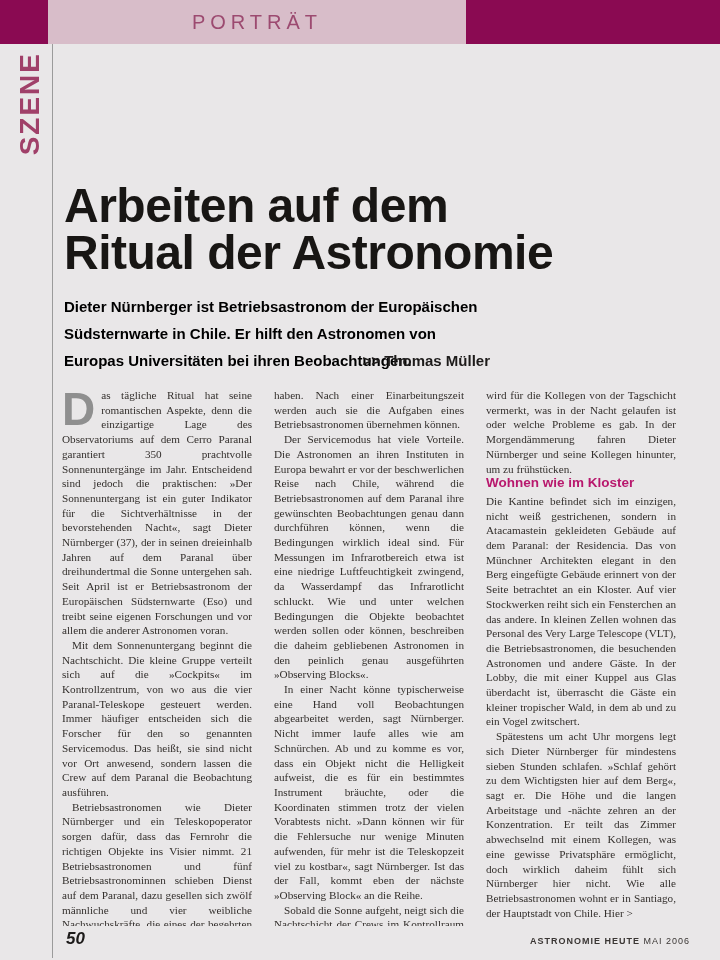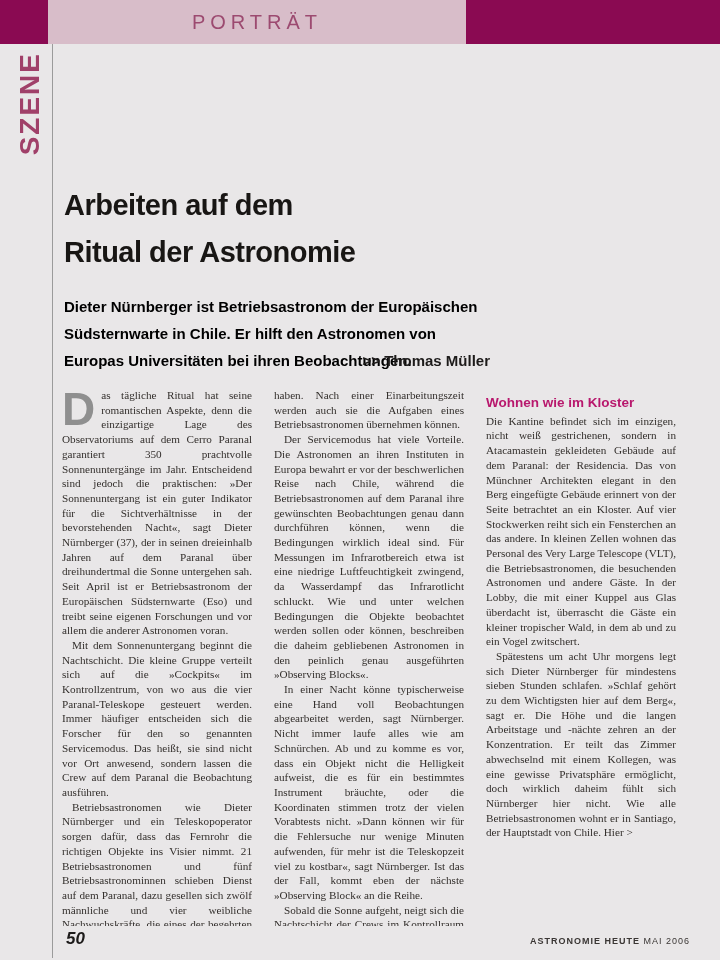--- a/index.html
+++ b/index.html
@@ -18,35 +18,35 @@
     display:flex;align-items:center;justify-content:center;}
   .band-right{position:absolute;left:466px;top:0;width:254px;height:44px;background:var(--band-maroon);}
   .kicker{font-size:20px;letter-spacing:5px;color:var(--kicker-text);}
 
   
   .szene{position:absolute;left:14px;top:52px;writing-mode:vertical-rl;transform:rotate(180deg);
     font-weight:700;font-size:28px;letter-spacing:2px;color:var(--section-label);}
   .vrule{position:absolute;left:52px;top:44px;width:1px;height:914px;background:#9b9b9b;}
 
   
-  .headline{position:absolute;left:64px;top:182px;margin:0;font-weight:700;font-size:29px;
+  .headline{position:absolute;left:64px;top:182px;margin:0;font-weight:700;font-size:48px;
     line-height:47px;letter-spacing:-0.5px;color:#181614;}
   .deck{position:absolute;left:64px;top:293px;width:432px;margin:0;font-weight:700;font-size:15px;
     line-height:27px;color:#000000;}
   .byline{position:absolute;left:300px;top:347px;width:190px;text-align:right;font-weight:700;
     font-size:15px;line-height:27px;color:#1d1b1a;}
 
   
   .columns{position:absolute;left:62px;top:388px;width:614px;height:538px;
     display:grid;grid-template-columns:repeat(3,190px);column-gap:22px;}
   .col{font-family:"Liberation Serif",serif;font-size:11.2px;line-height:14.7px;
     color:var(--body-text);text-align:justify;hyphens:auto;overflow:hidden;}
   .col p{margin:0;}
   .col p.indent{text-indent:10px;}
-  .col h3{margin:8px 0 3px;font-family:"Liberation Sans",sans-serif;font-weight:700;
+  .col h3{margin:0 0 3px;font-family:"Liberation Sans",sans-serif;font-weight:700;
     font-size:13.5px;color:var(--accent-subhead);text-align:left;}
   .dropcap{float:left;font-family:"Liberation Sans",sans-serif;font-weight:700;font-size:46px;
     line-height:38px;color:var(--drop-cap-gray);margin:2px 6px 0 0;}
 
   
   .page-number{position:absolute;left:66px;top:929px;font-style:italic;font-weight:700;
     font-size:17px;color:#1d1b1a;}
   .footer-right{position:absolute;right:30px;top:936px;font-size:9px;letter-spacing:1px;color:#3a3634;}
   .footer-right .mag{font-weight:700;margin-top:8px;}
 </style>
@@ -78,20 +78,21 @@
         <p class="indent">Mit dem Sonnenuntergang beginnt die Nachtschicht. Die kleine Gruppe verteilt sich auf die »Cockpits« im Kontrollzentrum, von wo aus die vier Paranal-Teleskope gesteuert werden. Immer häufiger entscheiden sich die Forscher für den so genannten Servicemodus. Das heißt, sie sind nicht vor Ort anwesend, sondern lassen die Crew auf dem Paranal die Beobachtung ausführen.</p>
         <p class="indent">Betriebsastronomen wie Dieter Nürnberger und ein Teleskopoperator sorgen dafür, dass das Fernrohr die richtigen Objekte ins Visier nimmt. 21 Betriebsastronomen und fünf Betriebsastronominnen schieben Dienst auf dem Paranal, dazu gesellen sich zwölf männliche und vier weibliche Nachwuchskräfte, die eines der begehrten Eso-Fellowships ergattert</p>
       </div>
     <div class="col">
         <p class="cont">haben. Nach einer Einarbeitungszeit werden auch sie die Aufgaben eines Betriebsastronomen übernehmen können.</p>
         <p class="indent">Der Servicemodus hat viele Vorteile. Die Astronomen an ihren Instituten in Europa bewahrt er vor der beschwerlichen Reise nach Chile, während die Betriebsastronomen auf dem Paranal ihre gewünschten Beobachtungen genau dann durchführen können, wenn die Bedingungen wirklich ideal sind. Für Messungen im Infrarotbereich etwa ist eine niedrige Luftfeuchtigkeit zwingend, da Wasserdampf das Infrarotlicht schluckt. Wie und unter welchen Bedingungen die Objekte beobachtet werden sollen oder können, beschreiben die daheim gebliebenen Astronomen in den peinlich genau ausgeführten »Observing Blocks«.</p>
         <p class="indent">In einer Nacht könne typischerweise eine Hand voll Beobachtungen abgearbeitet werden, sagt Nürnberger. Nicht immer laufe alles wie am Schnürchen. Ab und zu komme es vor, dass ein Objekt nicht die Helligkeit aufweist, die es für ein bestimmtes Instrument bräuchte, oder die Koordinaten stimmen trotz der vielen Vorabtests nicht. »Dann können wir für die Fehlersuche nur wenige Minuten aufwenden, für mehr ist die Teleskopzeit viel zu kostbar«, sagt Nürnberger. Ist das der Fall, kommt eben der nächste »Observing Block« an die Reihe.</p>
         <p class="indent">Sobald die Sonne aufgeht, neigt sich die Nachtschicht der Crews im Kontrollraum ihrem Ende zu. In einem Logbuch</p>
       </div>
     <div class="col">
+        <p class="cont">wird für die Kollegen von der Tagschicht vermerkt, was in der Nacht gelaufen ist oder welche Probleme es gab. In der Morgendämmerung fahren Dieter Nürnberger und seine Kollegen hinunter, um zu frühstücken.</p>
         <h3>Wohnen wie im Kloster</h3>
         <p class="cont">Die Kantine befindet sich im einzigen, nicht weiß gestrichenen, sondern in Atacamastein gekleideten Gebäude auf dem Paranal: der Residencia. Das von Münchner Architekten elegant in den Berg eingefügte Gebäude erinnert von der Seite betrachtet an ein Kloster. Auf vier Stockwerken reiht sich ein Fensterchen an das andere. In kleinen Zellen wohnen das Personal des Very Large Telescope (VLT), die Betriebsastronomen, die besuchenden Astronomen und andere Gäste. In der Lobby, die mit einer Kuppel aus Glas überdacht ist, überrascht die Gäste ein kleiner tropischer Wald, in dem ab und zu ein Vogel zwitschert.</p>
         <p class="indent">Spätestens um acht Uhr morgens legt sich Dieter Nürnberger für mindestens sieben Stunden schlafen. »Schlaf gehört zu dem Wichtigsten hier auf dem Berg«, sagt er. Die Höhe und die langen Arbeitstage und -nächte zehren an der Konzentration. Er teilt das Zimmer abwechselnd mit einem Kollegen, was eine gewisse Privatsphäre ermöglicht, doch wirklich daheim fühlt sich Nürnberger hier nicht. Wie alle Betriebsastronomen wohnt er in Santiago, der Hauptstadt von Chile. Hier &gt;</p>
       </div>
   </div>
 
   <div class="page-number">50</div>
   <div class="footer-right">
     <span class="mag">ASTRONOMIE HEUTE</span>
     <span>MAI 2006</span>

